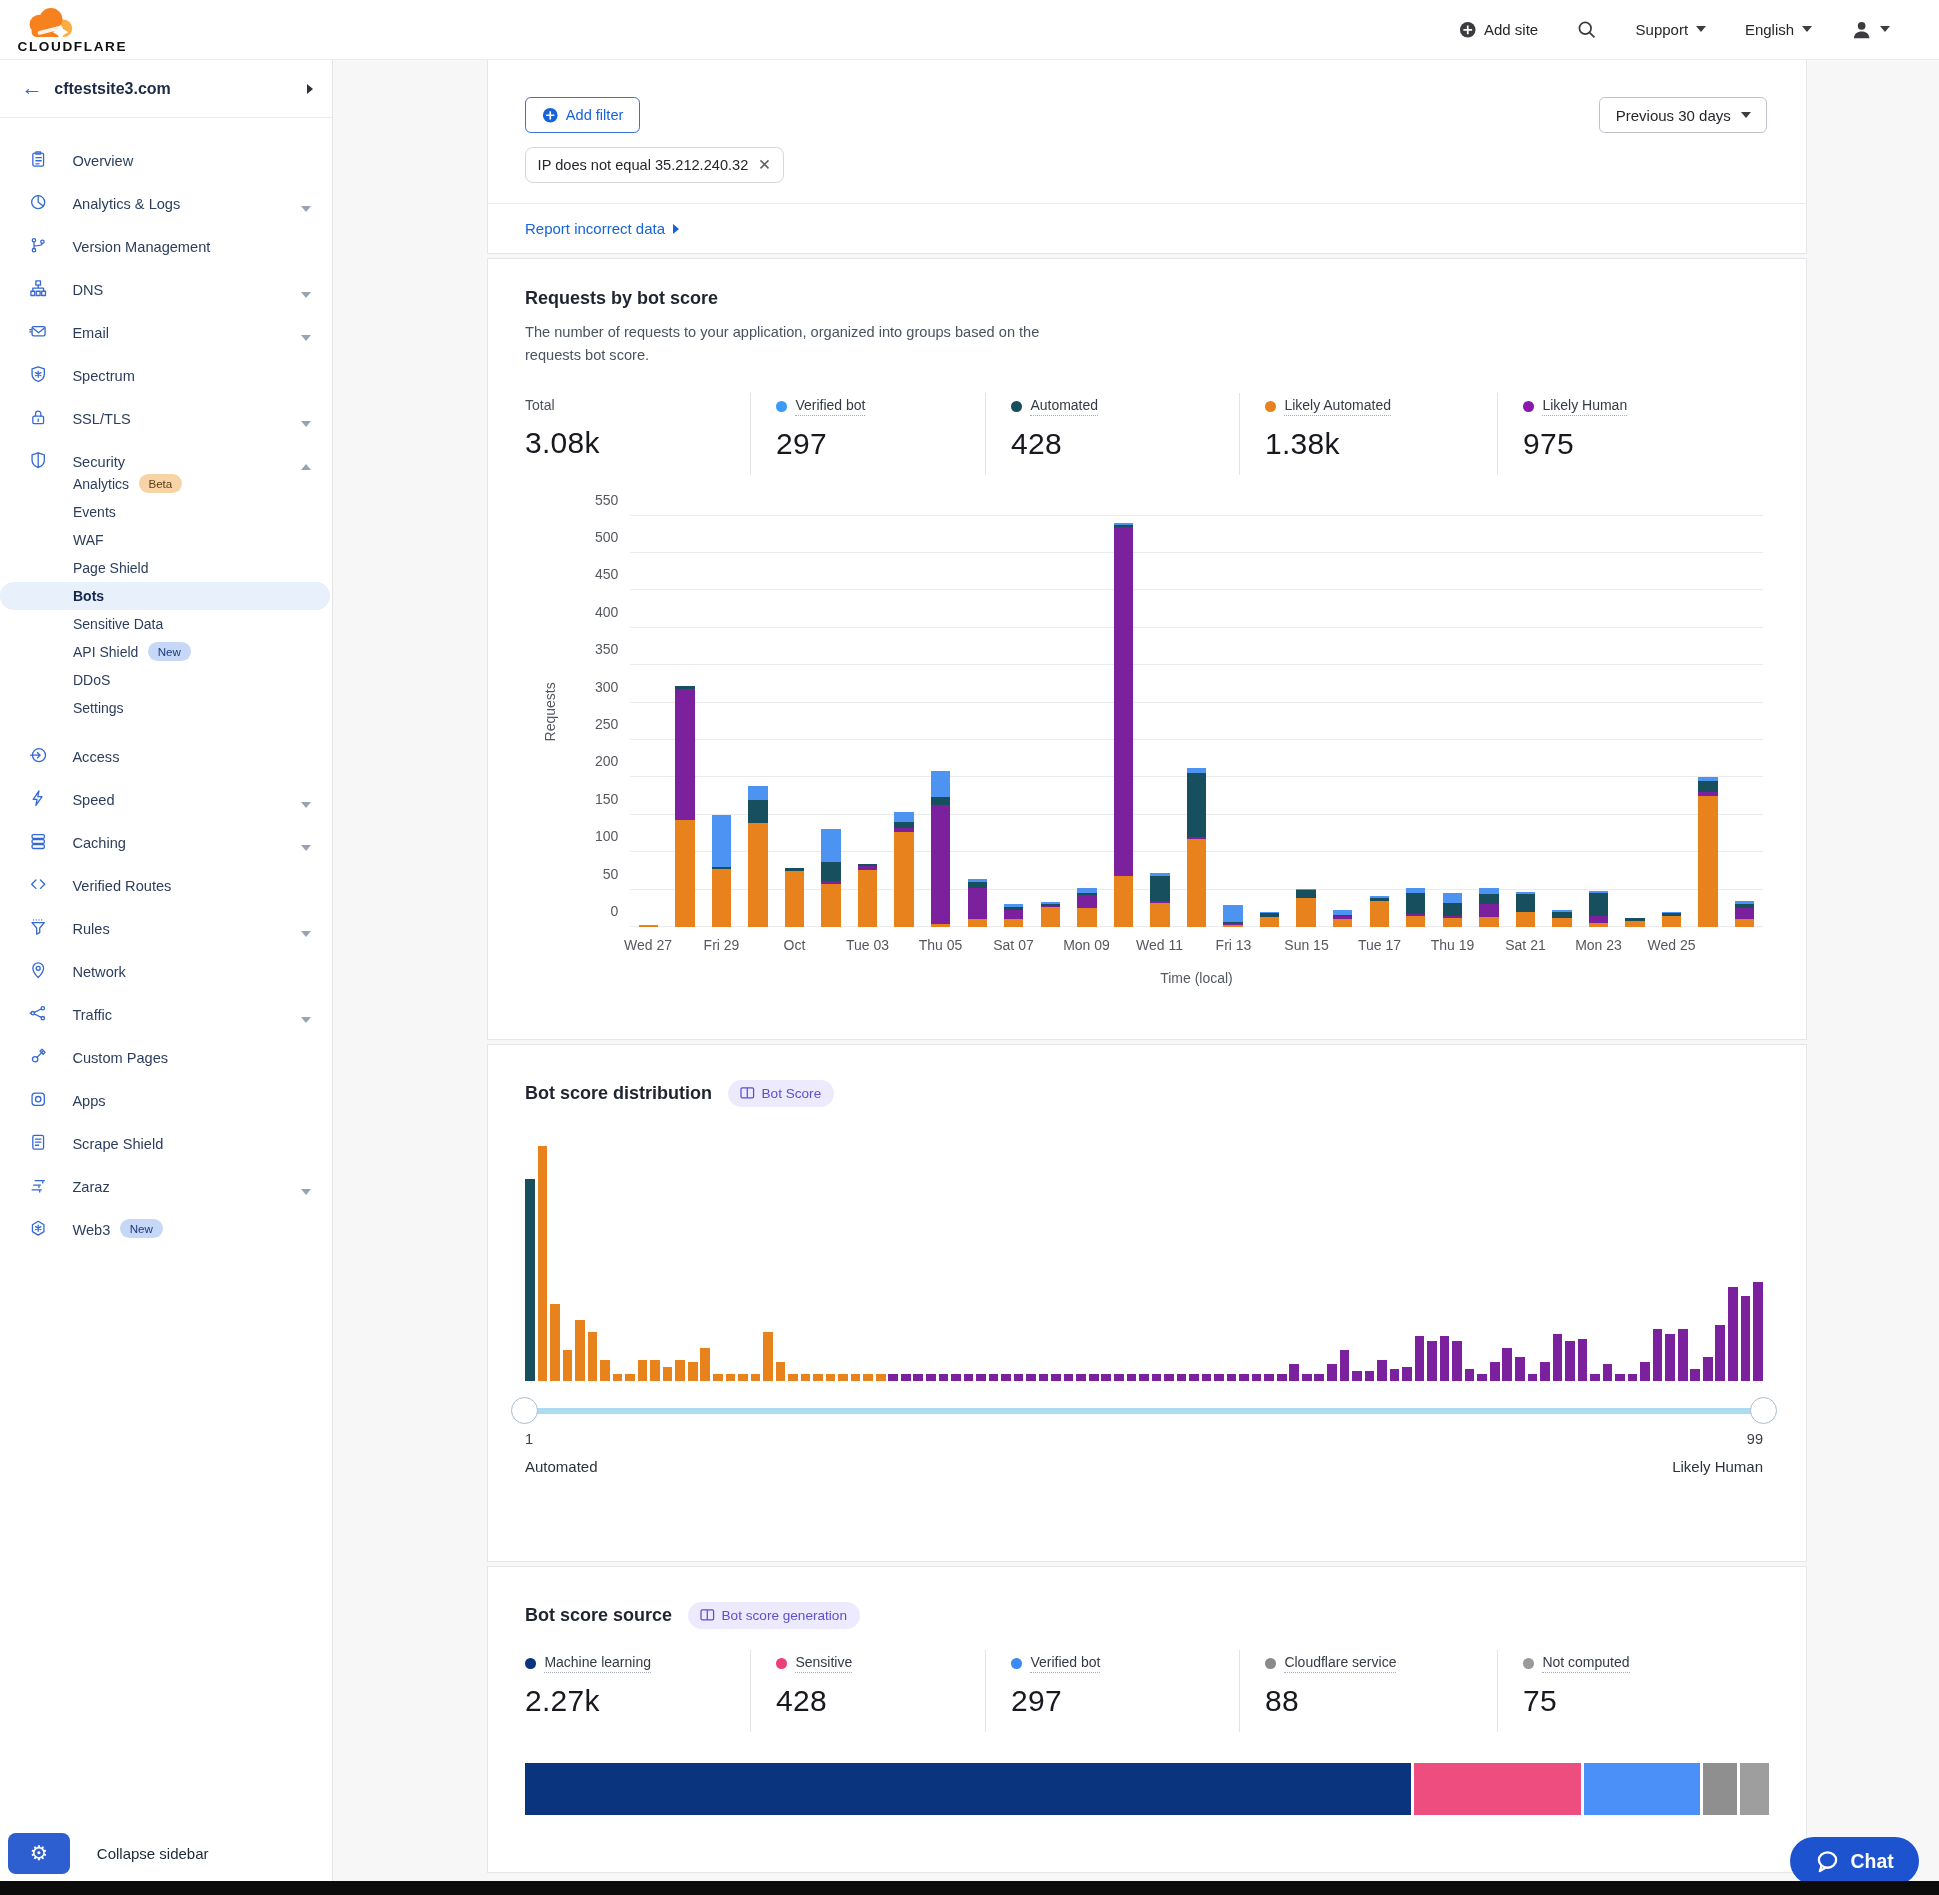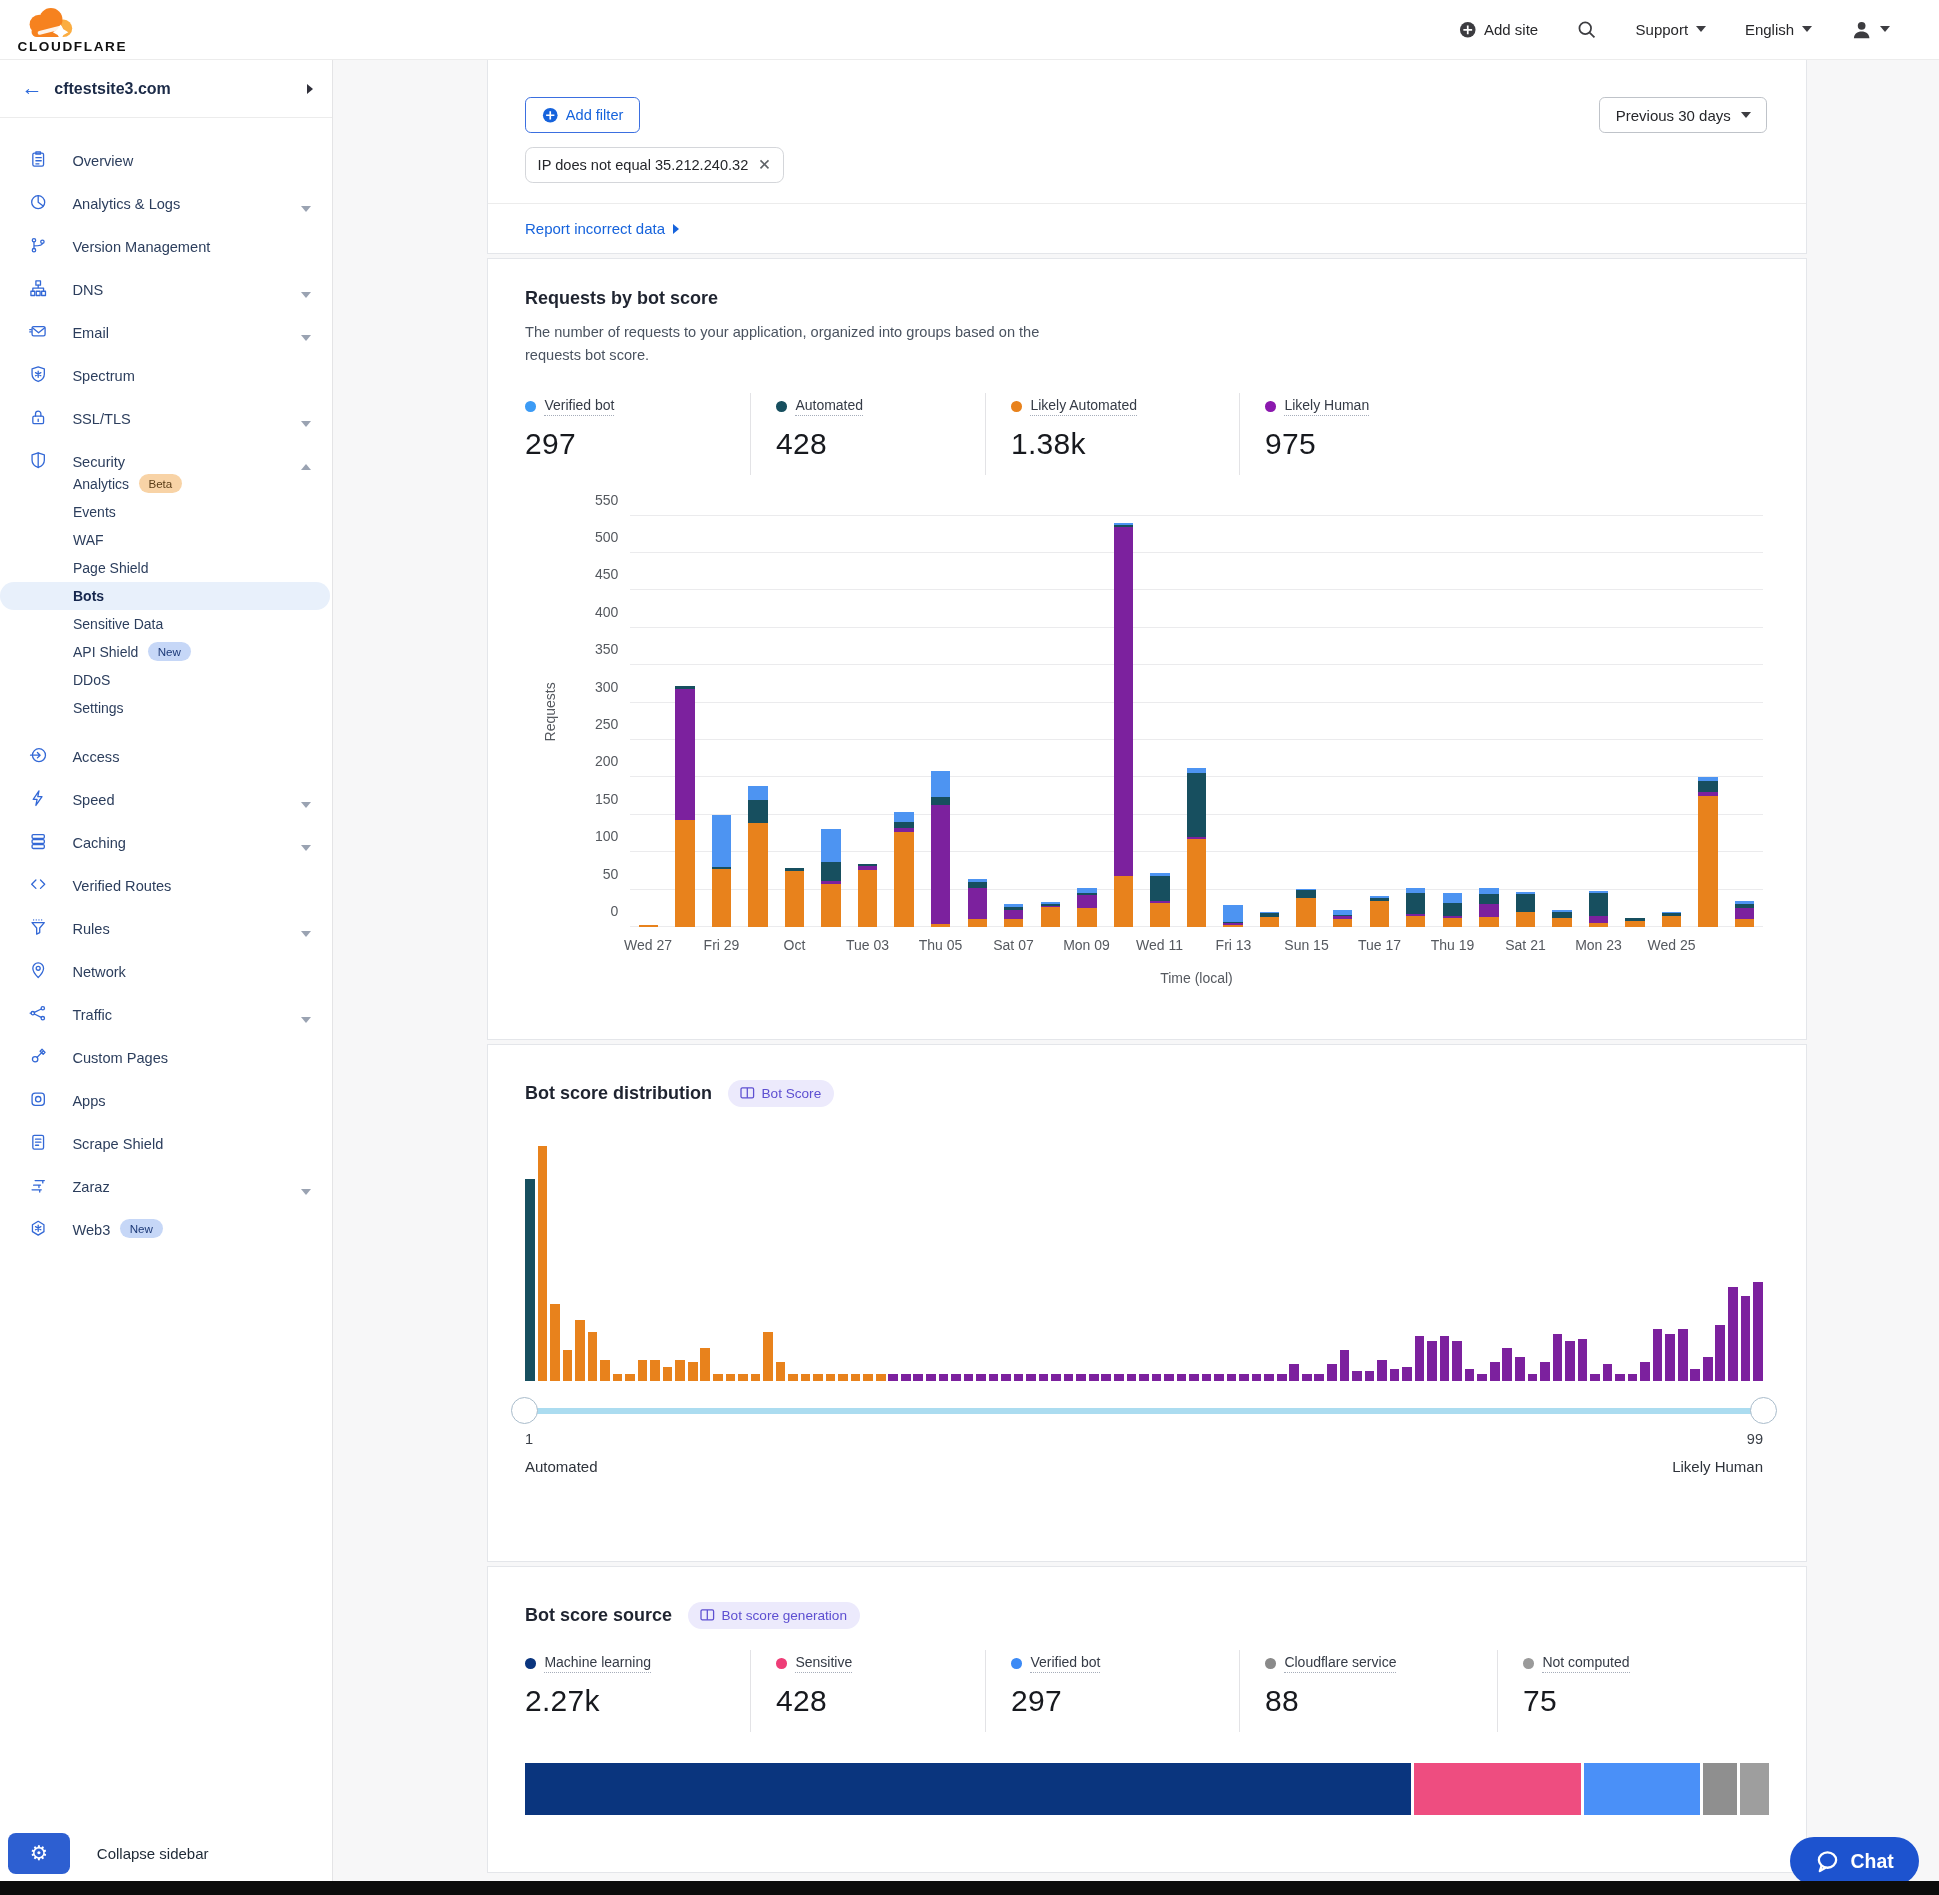--- a/index.html
+++ b/index.html
@@ -414,20 +414,26 @@
         <span class="tri-right"></span>
       </span>
     </div>
   </div>
 
   <div class="card card2">
     <div class="card-pad">
       <div class="card-title">Requests by bot score</div>
       <div class="card-desc" style="width:529px">The number of requests to your application, organized into groups based on the requests bot score.</div>
       <div class="stats-grid" id="req-stats">
+          <div class="stat-col">
+            <div class="stat-label">
+              <span class="lbl plain">Total</span>
+            </div>
+            <div class="stat-value">3.08k</div>
+          </div>
           <div class="stat-col">
             <div class="stat-label">
               <span class="dot" style="background: rgb(60, 155, 245);"></span>
               <span class="lbl">Verified bot</span>
             </div>
             <div class="stat-value">297</div>
           </div>
           <div class="stat-col">
             <div class="stat-label">
               <span class="dot" style="background: rgb(23, 79, 95);"></span>

